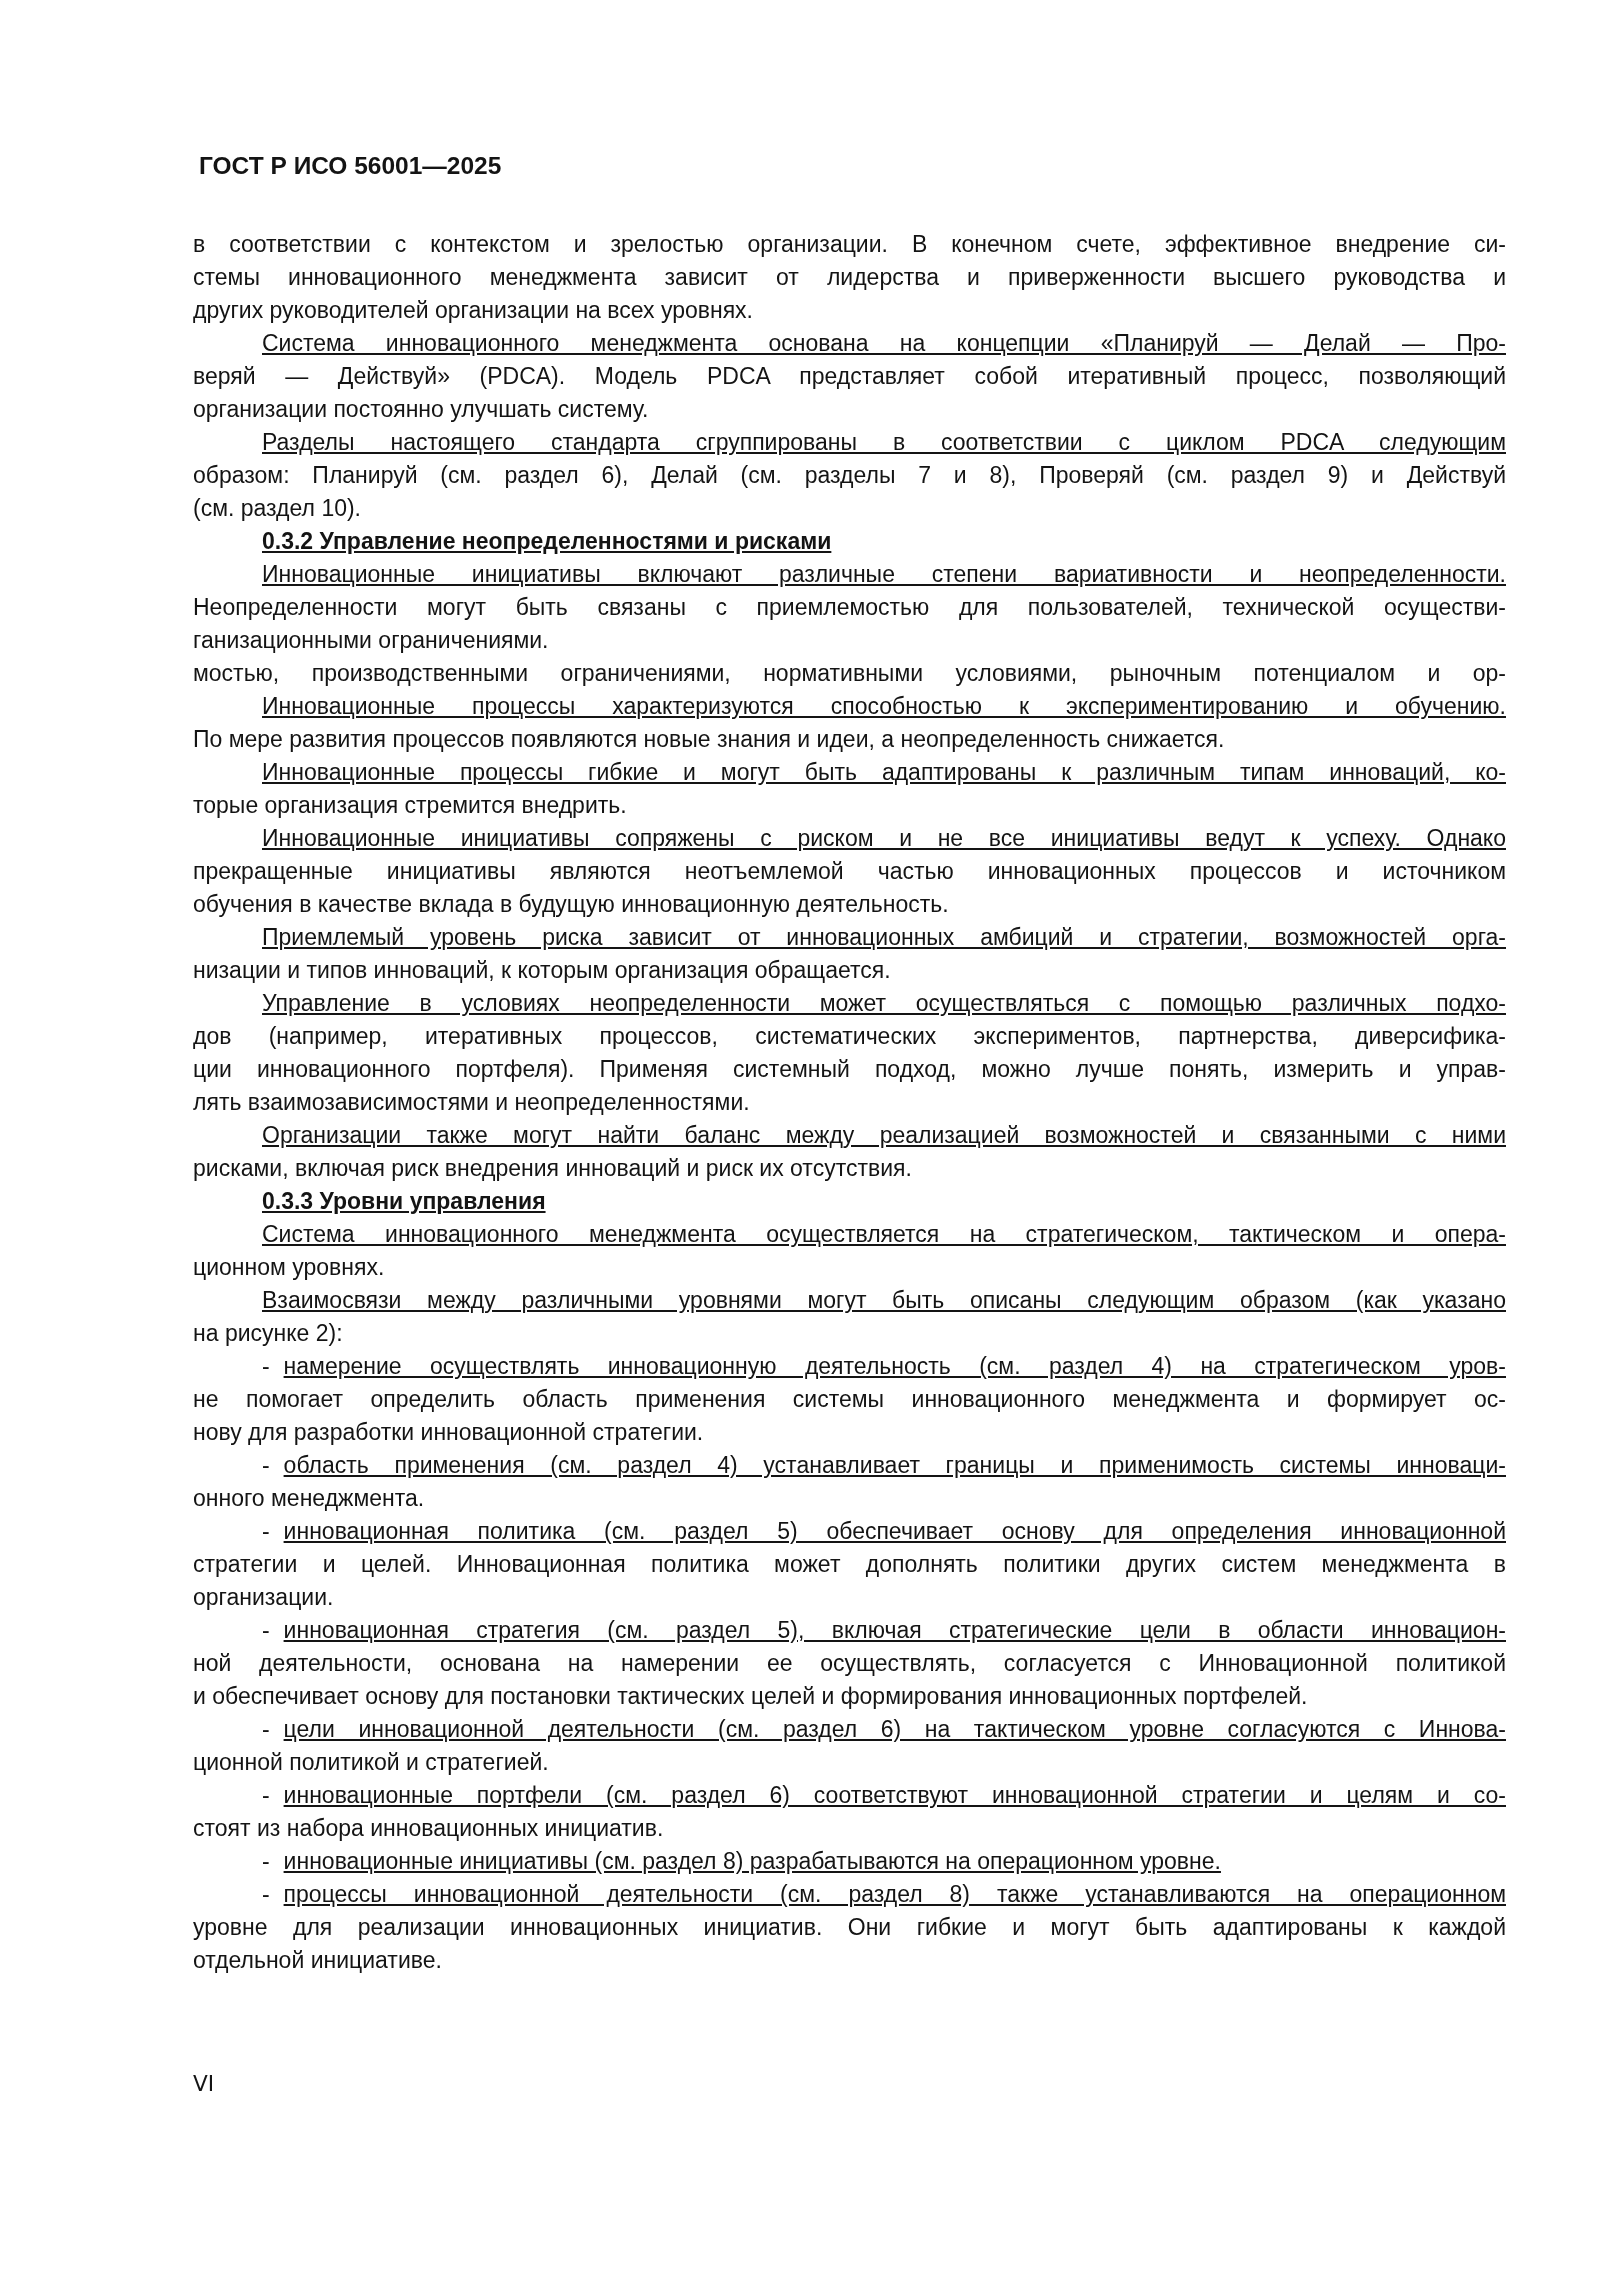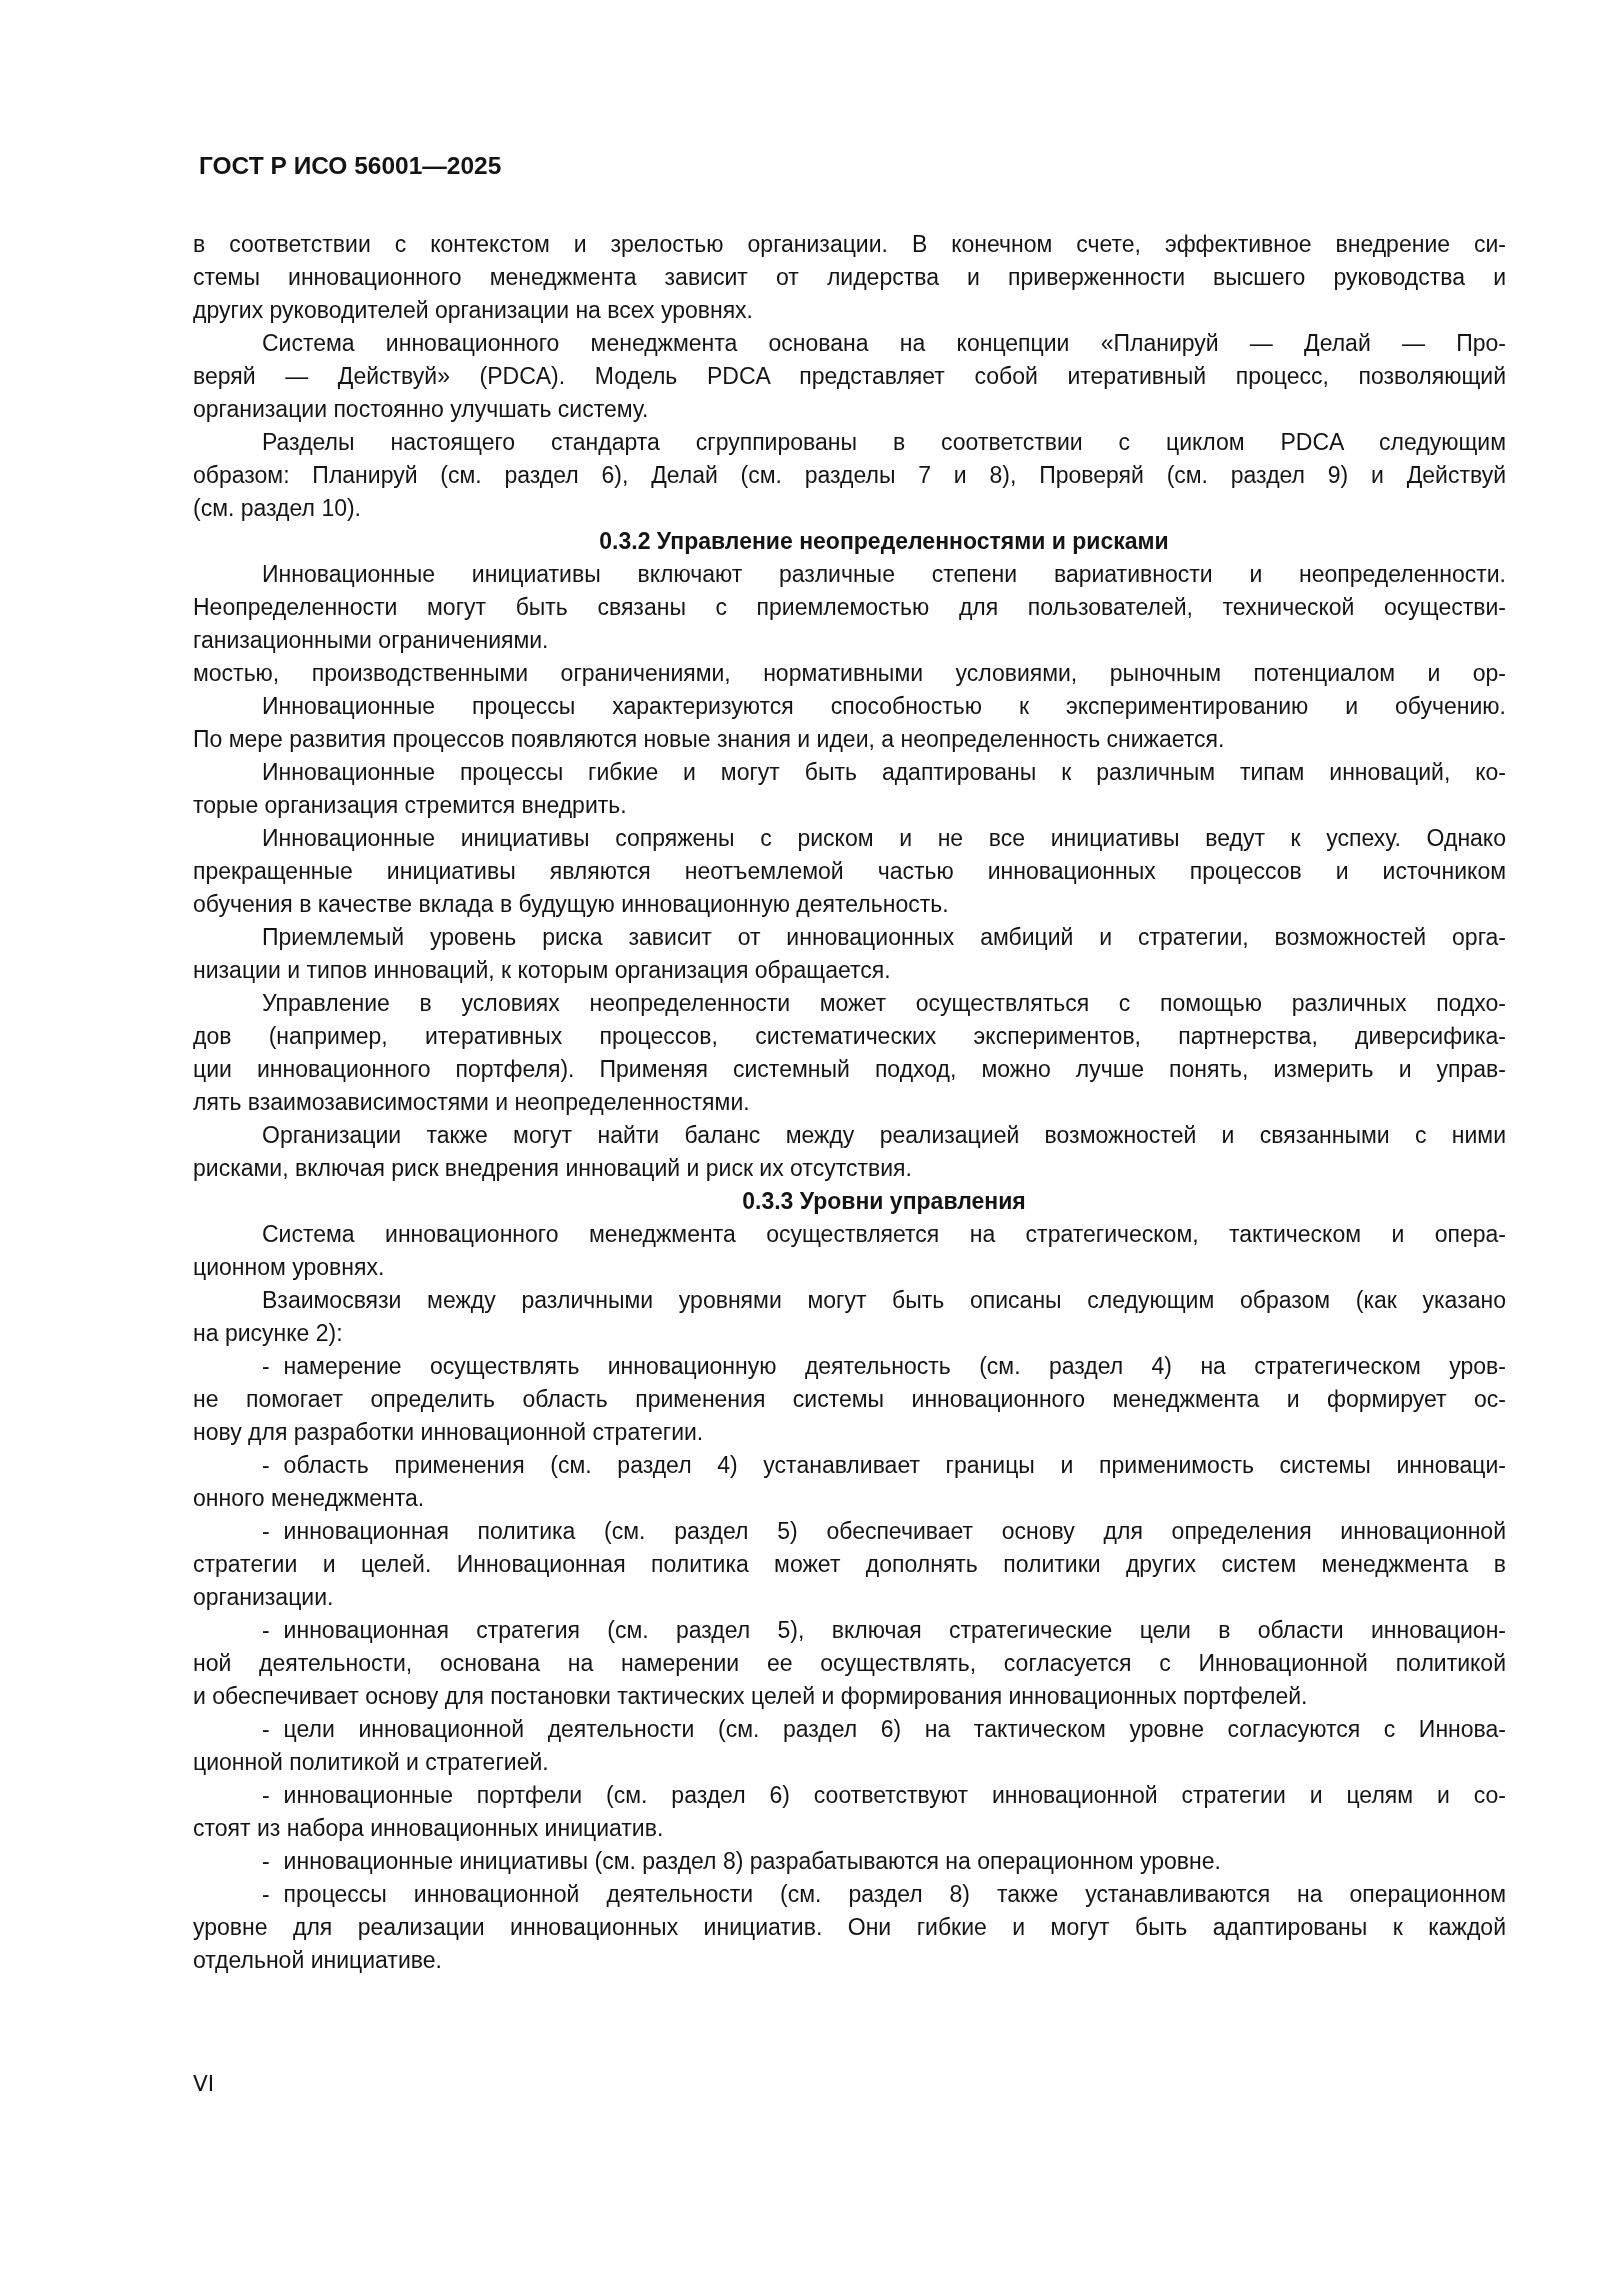--- a/index.html
+++ b/index.html
@@ -8,22 +8,22 @@
     position: absolute; left: 199px; top: 151px;
     font-family: "Liberation Sans", sans-serif; font-weight: bold; font-size: 24.5px; line-height: 29px;
     white-space: nowrap;
   }
   .body-text {
     position: absolute; left: 193px; top: 228px; width: 1313px;
     font-family: "Liberation Sans", sans-serif; font-size: 23px; line-height: 33px;
   }
   .line { white-space: nowrap; height: 33px; overflow: visible; }
   .line.j { text-align: justify; text-align-last: justify; white-space: normal; }
-  .line.first { padding-left: 69px; }
-  .heading .line { font-weight: bold; text-align: center; }
+  .line.first { padding-left: 69px; text-decoration: underline; }
+  .heading .line { font-weight: bold; }
   .dash { display: inline-block; width: 21.6px; }
   .page-number {
     position: absolute; left: 193px; top: 2071px;
     font-family: "DejaVu Sans", sans-serif; font-size: 21.6px; line-height: 25.5px;
   }
 </style>
 </head>
 <body>
 
 <div class="page-header">

